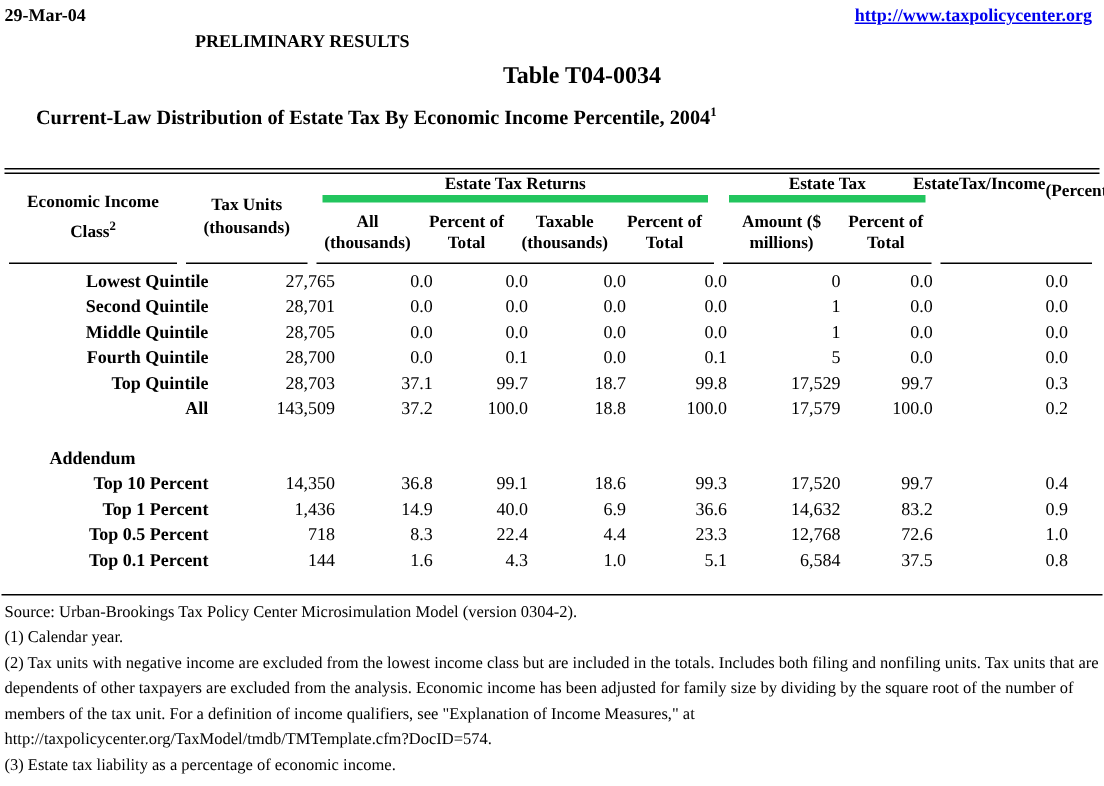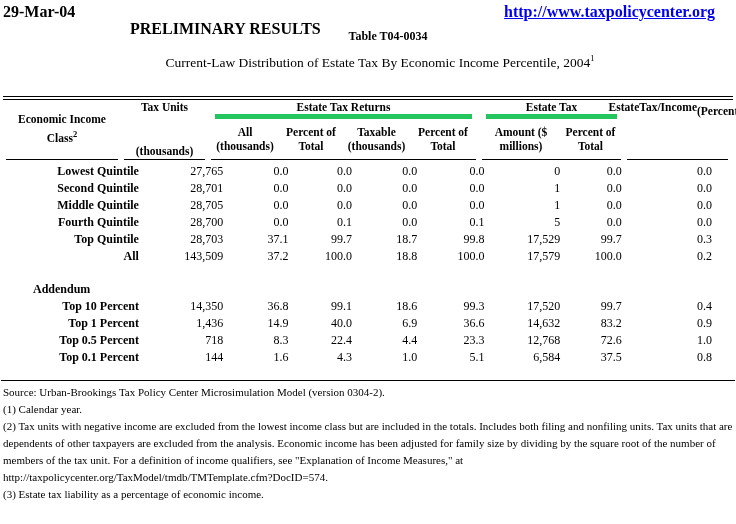--- a/index.html
+++ b/index.html
@@ -1,33 +1,33 @@
 <!DOCTYPE html>
 <html><head>
 <meta charset="utf-8">
 <style>
   html,body{margin:0;padding:0;}
   body{
     width:736px;height:524px;background:#ffffff;color:#000000;
     font-family:"Liberation Serif","DejaVu Serif",serif;
     overflow:hidden;
   }
-  .topbar{position:relative;height:18px;padding-top:3px;font-size:16px;font-weight:bold;}
+  .topbar{position:relative;height:18px;padding-top:3px;font-size:12px;font-weight:bold;}
   .date{position:absolute;left:3px;top:3px;}
   .status{position:absolute;left:130px;top:20px;}
-  .url{position:absolute;right:21px;top:3px;color:#0000ee;text-decoration:underline;font-weight:bold;cursor:pointer;}
-  .tnum{margin-top:8px;text-align:center;font-weight:bold;font-size:12px;padding-left:40px;}
-  .title{margin-top:9px;text-align:center;font-weight:normal;font-size:13.5px;padding-left:24px;}
+  .url{position:absolute;right:8px;top:3px;color:#0000ee;text-decoration:underline;font-weight:bold;cursor:pointer;}
+  .tnum{margin-top:21px;text-align:center;font-weight:bold;font-size:16px;padding-left:40px;}
+  .title{margin-top:9px;text-align:left;font-weight:bold;font-size:13.5px;padding-left:24px;}
   sup{font-size:8.5px;}
   .tablewrap{margin:25px 3px 0 3px;}
   .double-rule{height:2px;border-top:1px solid #000;border-bottom:1px solid #000;}
   .thead{display:flex;height:60px;align-items:stretch;font-weight:bold;font-size:11.5px;}
   .hblock{border-bottom:1px solid #000;box-sizing:border-box;}
   .h-col1{width:112px;margin:0 3px;display:flex;flex-direction:column;justify-content:center;text-align:center;line-height:15px;}
-  .h-col2{width:81px;margin:0 3px;display:flex;flex-direction:column;justify-content:space-between;text-align:center;line-height:15px;}
+  .h-col2{width:81px;margin:0 3px;display:flex;flex-direction:column;justify-content:center;text-align:center;line-height:15px;}
   .h-group{margin:0 3px;display:flex;flex-direction:column;}
   .g1{width:265px;}
   .g2{width:139px;}
   .h-group-title{text-align:center;padding:1px 0 1px 0;border-bottom:5px solid #22c55e;margin:0 4px;}
   .h-subrow{display:flex;flex:1;align-items:center;}
   .h-sub{text-align:center;line-height:14px;}
   .s-all{width:68px;}.s-pct1{width:64px;}.s-tax{width:67px;}.s-pct2{width:66px;}
   .s-amt{width:78px;}.s-pct3{width:61px;}
   .h-col9{width:101px;margin:0 3px;display:flex;flex-direction:row;justify-content:center;text-align:center;line-height:14px;}
   .tbody{margin-top:4px;font-size:12px;}

